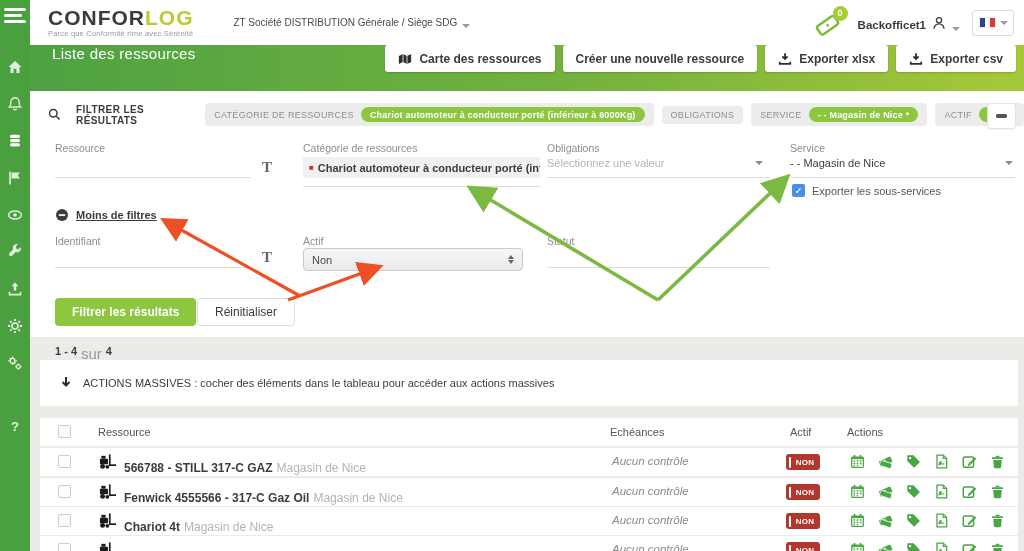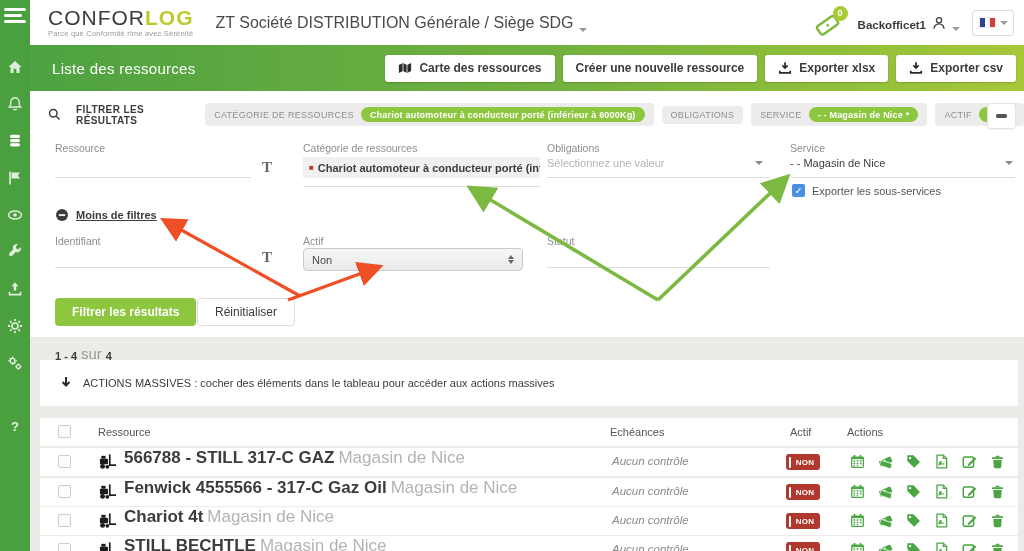--- a/index.html
+++ b/index.html
@@ -14,37 +14,37 @@
   .burger span:nth-child(2){width:82%}
   .snav{position:absolute;left:0;top:52px;width:30px;display:flex;flex-direction:column;align-items:center}
   .sico{width:30px;height:30px;display:flex;align-items:center;justify-content:center;opacity:.82;margin-bottom:7px;cursor:pointer}
   .sico.active{opacity:1}
   .sico svg{display:block}
   .qmark{color:#fff;font-size:13px;font-weight:bold;opacity:.85;margin-top:26px}
 
   
   .topbar{position:absolute;left:30px;top:0;width:994px;height:45px;background:#fff;display:flex;align-items:center;z-index:20}
   .logo{margin-left:18px;line-height:1}
-  .logo-main{font-size:21px;font-weight:400;letter-spacing:1px;color:#3b3b3a}
+  .logo-main{font-size:21px;font-weight:700;letter-spacing:1px;color:#3b3b3a}
   .logo-accent{font-size:21px;font-weight:800;letter-spacing:1px;color:#bcca2d}
   .tagline{font-size:7.5px;color:#9a9a9a;margin-top:2px;letter-spacing:.2px}
-  .context{margin-left:22px;font-size:16px;color:#4a4a4a;display:flex;align-items:flex-end;gap:5px;cursor:pointer}
+  .context{margin-left:40px;font-size:10px;color:#4a4a4a;display:flex;align-items:flex-end;gap:5px;cursor:pointer}
   .caret{width:0;height:0;border-left:4px solid transparent;border-right:4px solid transparent;border-top:4px solid #9a9a9a}
   .top-right{margin-left:auto;display:flex;align-items:center;gap:12px;padding-right:10px}
   .ticketwrap{position:relative;width:34px;height:32px;cursor:pointer}
   .badge0{position:absolute;right:-2px;top:-1px;width:15px;height:15px;border-radius:50%;background:#a9cb33;color:#fff;font-size:9px;font-weight:bold;display:flex;align-items:center;justify-content:center}
   .user{display:flex;align-items:flex-end;gap:5px;cursor:pointer}
   .username{font-size:11.5px;font-weight:bold;color:#3c3c3b}
   .flagbtn{width:42px;height:26px;border:1px solid #ddd;border-radius:3px;background:#fff;display:flex;align-items:center;justify-content:center;gap:4px;cursor:pointer}
   .flag{width:17px;height:11px;display:flex;border:1px solid #eee}
   .flag i{flex:1}
   .flag .b{background:#31408f}.flag .w{background:#fff}.flag .r{background:#d43c3c}
 
   
-  .pheader{position:absolute;left:30px;top:45px;width:994px;height:46px;background:linear-gradient(90deg,#4ea242 0%,#74b23e 55%,#a6c838 100%);display:flex;align-items:center;padding:0 8px 0 22px;z-index:20}
+  .pheader{position:absolute;left:30px;top:45px;width:994px;height:46px;background:linear-gradient(90deg,#4ea242 0%,#74b23e 55%,#a6c838 100%);display:flex;padding:0 8px 0 22px;z-index:20}
   .ptitle{font-size:15px;color:#fff;letter-spacing:.3px}
   .hbtns{margin-left:auto;display:flex;gap:8px}
   .hbtn{background:#fff;border:none;border-radius:3px;height:27px;padding:0 13px;font-size:12px;font-weight:bold;color:#3c3c3b;display:flex;align-items:center;gap:7px;cursor:pointer;box-shadow:0 1px 2px rgba(0,0,0,.18);font-family:"Liberation Sans",sans-serif}
 
   
   .fpanel{position:absolute;left:30px;top:91px;width:994px;height:246px;background:#fff;z-index:10}
   .chiprow{position:absolute;left:18px;top:12px;display:flex;align-items:center;gap:8px}
   .ftitle{font-size:10px;font-weight:bold;color:#3c3c3b;letter-spacing:.4px;margin:0 6px 0 7px}
   .chip{background:#ececec;border-radius:4px;padding:4px 9px;display:flex;align-items:center;gap:7px;font-size:9px;color:#8f8f8f;letter-spacing:.3px;white-space:nowrap;cursor:pointer}
   .pill{background:#8dc63f;color:#fff;border-radius:9px;padding:2.5px 9px;font-size:9px;font-weight:bold;letter-spacing:.2px}
@@ -66,31 +66,31 @@
   .nselect{position:absolute;left:273px;top:157px;width:220px;height:23px;background:linear-gradient(#f7f7f7,#e9e9e9);border:1px solid #c9c9c9;border-radius:4px;display:flex;align-items:center;padding:0 8px;font-size:11px;color:#4a4a4a;cursor:pointer}
   .spinner{margin-left:auto;display:flex;flex-direction:column;gap:1.5px}
   .spinner i{width:0;height:0;border-left:3.5px solid transparent;border-right:3.5px solid transparent;display:block}
   .spinner .up{border-bottom:4px solid #666}
   .spinner .dn{border-top:4px solid #666}
   .btn-primary{position:absolute;left:25px;top:207px;height:28px;padding:0 17px;background:#8dc63f;color:#fff;border:none;border-radius:4px;font-size:12px;font-weight:bold;cursor:pointer;font-family:"Liberation Sans",sans-serif}
   .btn-secondary{position:absolute;left:167px;top:207px;height:28px;padding:0 17px;background:#fff;color:#3c3c3b;border:1px solid #ddd;border-radius:4px;font-size:12px;cursor:pointer;font-family:"Liberation Sans",sans-serif}
 
   
   .results{position:absolute;left:30px;top:337px;width:994px;height:214px;background:#ecebe7;z-index:5}
-  .pag{position:absolute;left:25px;top:8px;font-size:11px;display:flex;gap:4px;align-items:flex-end}
+  .pag{position:absolute;left:25px;top:8px;font-size:11px;display:flex;gap:4px;align-items:flex-start}
   .pag .b{font-weight:bold;color:#3c3c3b}
   .pag .m{color:#9a9a9a;font-size:15px}
   .card{position:absolute;left:10px;width:978px;background:#fff}
   .masscard{top:23px;height:46px;display:flex;align-items:center;gap:10px;padding-left:19px;border-radius:1px}
   .masstext{font-size:11px;color:#3c3c3b}
   .thead{top:81px;height:28px}
   .trow{height:28px}
   .cb{position:absolute;left:18px;top:7px;width:13px;height:13px;border:1px solid #ccc;border-radius:2px;background:#fcfcfc;cursor:pointer}
   .colname{position:absolute;top:8px;font-size:11px;color:#555}
-  .rowname{position:absolute;left:84px;top:0;font-size:17px;font-weight:bold;color:#3c3c3b;white-space:nowrap}
+  .rowname{position:absolute;left:84px;top:13px;font-size:12px;font-weight:bold;color:#3c3c3b;white-space:nowrap}
   .rowservice{font-weight:normal;color:#b3b3b3;margin-left:4px}
   .forklift{position:absolute;left:58px;top:5px}
   .echeance{position:absolute;left:572px;top:7px;font-size:11.5px;font-style:italic;color:#8a8a8a}
   .nonbadge{position:absolute;left:746px;top:6px;width:34px;height:16px;background:#b1382e;border-radius:3px;display:flex;align-items:center;justify-content:center;cursor:default}
   .nonbadge .bar{position:absolute;left:3px;top:2.5px;bottom:2.5px;width:2px;background:#fff;border-radius:1px}
   .nonbadge .t{color:#fff;font-size:8px;font-weight:bold;margin-left:4px;letter-spacing:.3px}
   .aicons{position:absolute;left:810px;top:6px;display:flex;gap:13px;align-items:center}
   .aicons span{display:flex;cursor:pointer}
 
   

